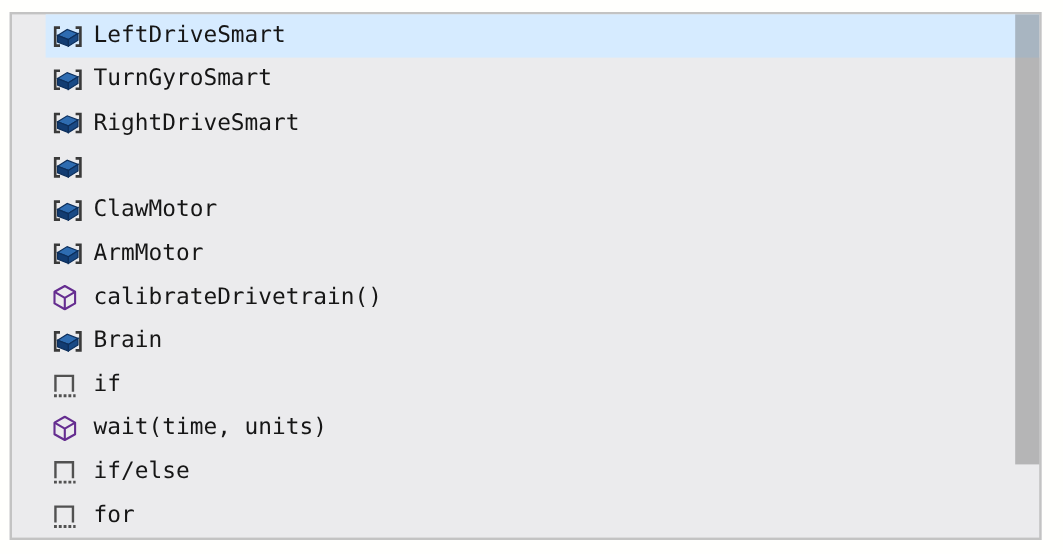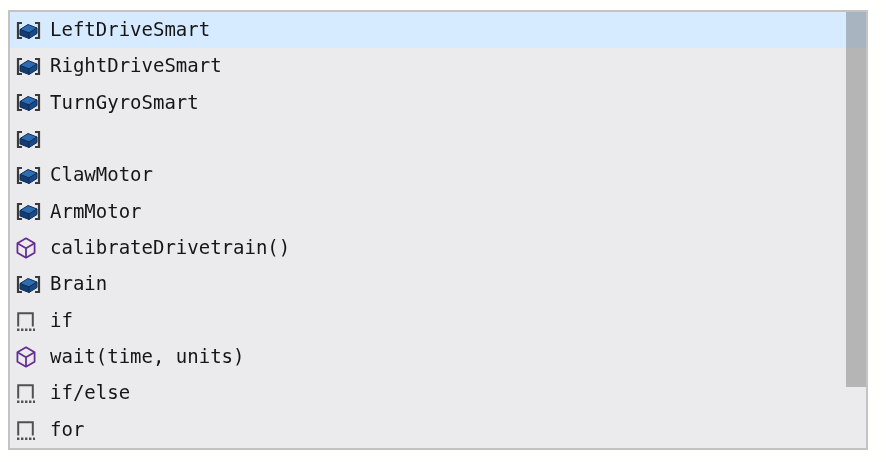--- a/index.html
+++ b/index.html
@@ -26,20 +26,21 @@
     inset: 0;
     display: flex;
     flex-direction: column;
   }
   .row {
     flex: 0 0 36.33px;
     display: flex;
     align-items: center;
     padding-left: 5px;
     cursor: pointer;
+    margin-left: 28px;
   }
   .row.selected {
     background: var(--selected-bg, #d6ebff);
   }
   .icon {
     flex: 0 0 30px;
     display: flex;
     align-items: center;
     justify-content: flex-start;
   }
@@ -80,33 +81,33 @@
       <div class="row">
     <span class="icon">
           <svg width="27" height="21" viewBox="0 0 27 21">
     <path d="M7 3 H3 V18 H7" fill="none" stroke="#3a3a3a" stroke-width="2.2"></path>
     <path d="M20 3 H24 V18 H20" fill="none" stroke="#3a3a3a" stroke-width="2.2"></path>
     <polygon points="5,9.5 13,4.5 22,8 14,13" fill="#2e6cb1" stroke="#0d2f5c" stroke-width="1"></polygon>
     <polygon points="5,9.5 14,13 14,18.5 5,15" fill="#123c72" stroke="#0d2f5c" stroke-width="1"></polygon>
     <polygon points="14,13 22,8 22,13.5 14,18.5" fill="#1a4a85" stroke="#0d2f5c" stroke-width="1"></polygon>
   </svg>
         </span>
+    <span class="label">TurnGyroSmart</span>
+  </div>
+      <div class="row">
+    <span class="icon">
+          <svg width="27" height="21" viewBox="0 0 27 21">
+    <path d="M7 3 H3 V18 H7" fill="none" stroke="#3a3a3a" stroke-width="2.2"></path>
+    <path d="M20 3 H24 V18 H20" fill="none" stroke="#3a3a3a" stroke-width="2.2"></path>
+    <polygon points="5,9.5 13,4.5 22,8 14,13" fill="#2e6cb1" stroke="#0d2f5c" stroke-width="1"></polygon>
+    <polygon points="5,9.5 14,13 14,18.5 5,15" fill="#123c72" stroke="#0d2f5c" stroke-width="1"></polygon>
+    <polygon points="14,13 22,8 22,13.5 14,18.5" fill="#1a4a85" stroke="#0d2f5c" stroke-width="1"></polygon>
+  </svg>
+        </span>
     <span class="label">RightDriveSmart</span>
-  </div>
-      <div class="row">
-    <span class="icon">
-          <svg width="27" height="21" viewBox="0 0 27 21">
-    <path d="M7 3 H3 V18 H7" fill="none" stroke="#3a3a3a" stroke-width="2.2"></path>
-    <path d="M20 3 H24 V18 H20" fill="none" stroke="#3a3a3a" stroke-width="2.2"></path>
-    <polygon points="5,9.5 13,4.5 22,8 14,13" fill="#2e6cb1" stroke="#0d2f5c" stroke-width="1"></polygon>
-    <polygon points="5,9.5 14,13 14,18.5 5,15" fill="#123c72" stroke="#0d2f5c" stroke-width="1"></polygon>
-    <polygon points="14,13 22,8 22,13.5 14,18.5" fill="#1a4a85" stroke="#0d2f5c" stroke-width="1"></polygon>
-  </svg>
-        </span>
-    <span class="label">TurnGyroSmart</span>
   </div>
       <div class="row">
     <span class="icon">
           <svg width="27" height="21" viewBox="0 0 27 21">
     <path d="M7 3 H3 V18 H7" fill="none" stroke="#3a3a3a" stroke-width="2.2"></path>
     <path d="M20 3 H24 V18 H20" fill="none" stroke="#3a3a3a" stroke-width="2.2"></path>
     <polygon points="5,9.5 13,4.5 22,8 14,13" fill="#2e6cb1" stroke="#0d2f5c" stroke-width="1"></polygon>
     <polygon points="5,9.5 14,13 14,18.5 5,15" fill="#123c72" stroke="#0d2f5c" stroke-width="1"></polygon>
     <polygon points="14,13 22,8 22,13.5 14,18.5" fill="#1a4a85" stroke="#0d2f5c" stroke-width="1"></polygon>
   </svg>

